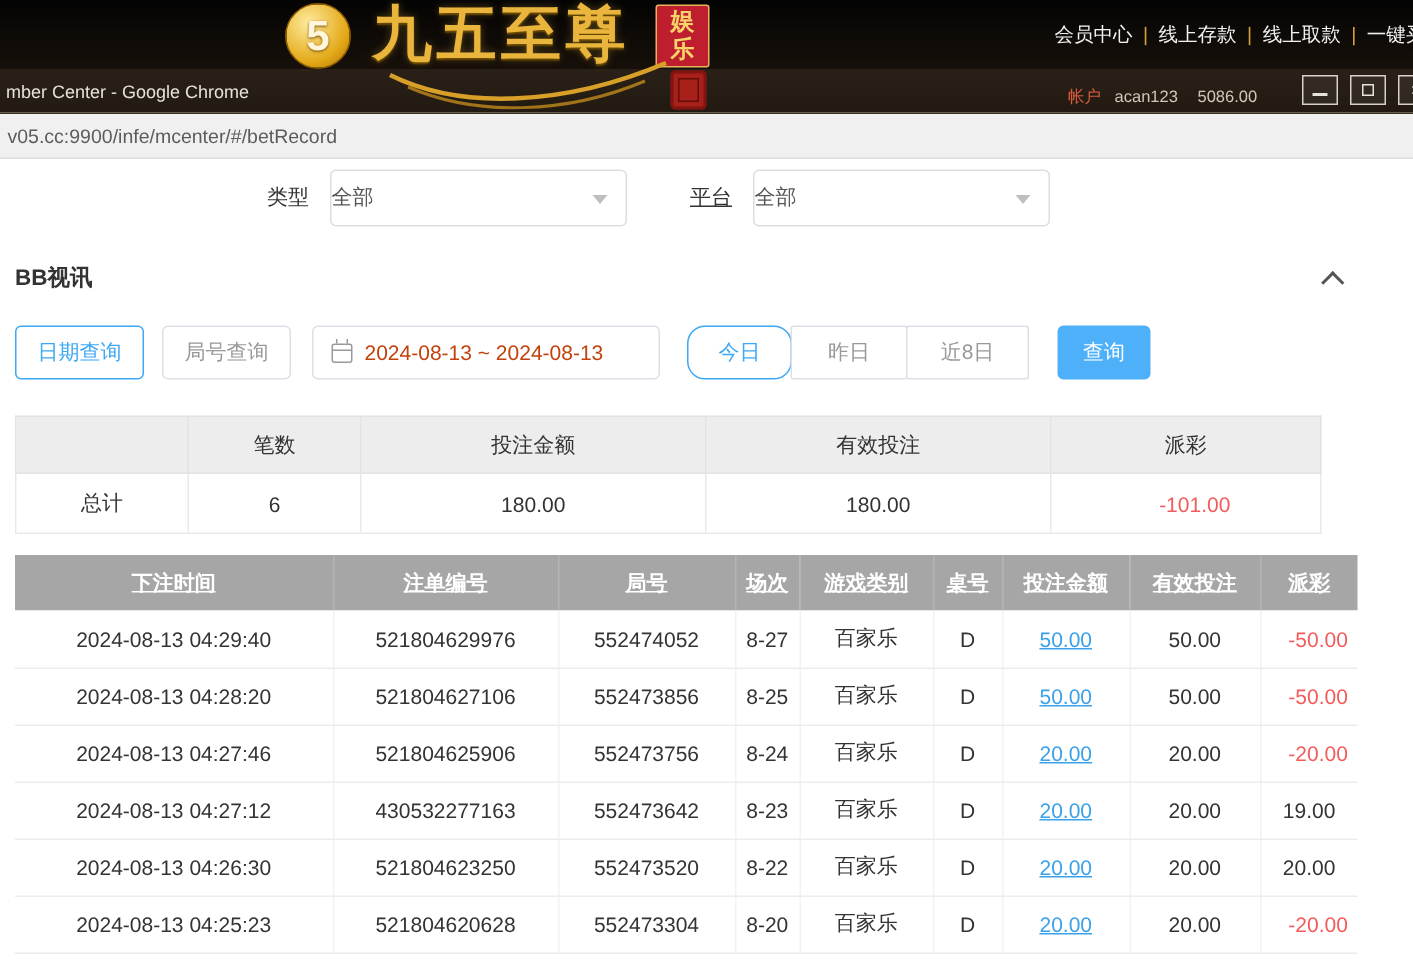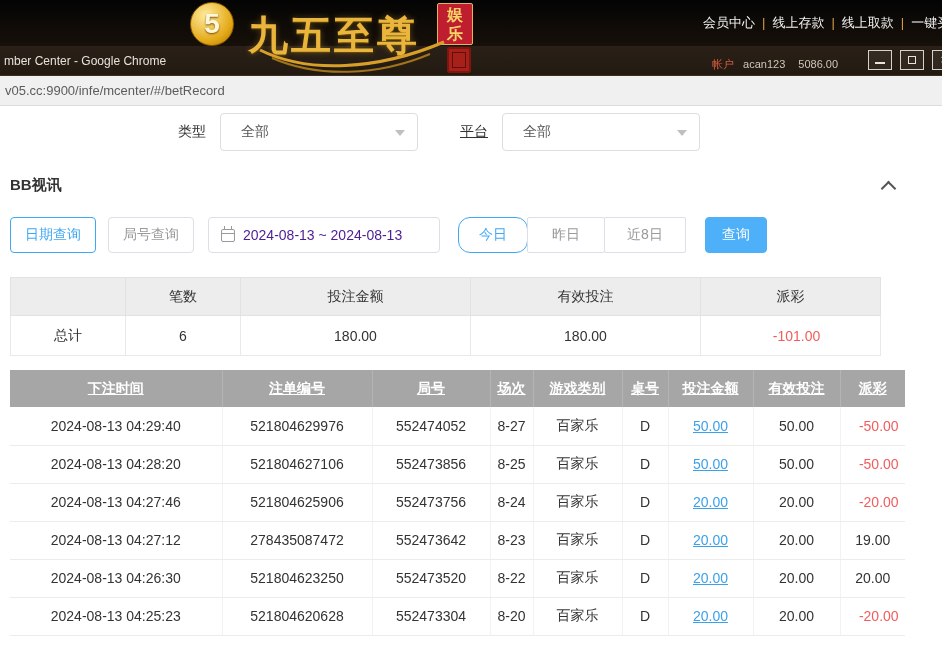--- a/index.html
+++ b/index.html
@@ -8,21 +8,21 @@
 
   
   .site-header { position:absolute; left:0; top:0; width:942px; height:46px;
     background:linear-gradient(#040404,#17100a); }
   .coin { position:absolute; left:190px; top:2px; width:44px; height:44px; border-radius:50%;
     background:radial-gradient(circle at 35% 30%, #ffeb9e, #e3a816 65%, #a96f05);
     border:1px solid #8a5a00; display:flex; align-items:center; justify-content:center;
     font-size:28px; font-weight:bold; color:#fff6dc; text-shadow:0 1px 2px #7a4b00; z-index:4; }
   .logo-text { position:absolute; left:248px; top:0; height:46px; line-height:46px;
     font-size:40px; font-weight:bold; letter-spacing:3px; color:#e9b53c;
-    text-shadow:0 1px 1px #6b4a00, 0 0 6px rgba(233,181,60,.35); white-space:nowrap; z-index:4;margin-top:12px; }
+    text-shadow:0 1px 1px #6b4a00, 0 0 6px rgba(233,181,60,.35); white-space:nowrap; z-index:4; }
   .badge { position:absolute; left:437px; top:3px; width:36px; height:42px;
     background:#bf1e2e; border:1px solid #e3b45c; border-radius:2px;
     color:#f7d468; font-size:16px; font-weight:bold; line-height:1.2;
     display:flex; align-items:center; justify-content:center; text-align:center;
     word-break:break-all; padding:0 9px; z-index:4; }
   .nav { position:absolute; left:703px; top:14px; white-space:nowrap; font-size:13px; z-index:4; }
   .nav .nav-link { color:#f2f2f2; cursor:pointer; }
   .nav .sep { color:#d8a23a; margin:0 7px; }
 
   
@@ -48,41 +48,41 @@
   
   .address-bar { position:absolute; left:0; top:76px; width:942px; height:30px; background:#f0f0f0;
     border-bottom:1px solid #dcdcdc; display:flex; align-items:center; }
   .url { margin-left:5px; font-size:13px; color:#5c5c5c; }
 
   
   .field-label { position:absolute; top:123px; font-size:14px; color:#333; }
   .type-label { left:178px; }
   .platform-label { left:460px;text-decoration:underline; }
   .select { position:absolute; top:113px; height:38px; width:198px; border:1px solid #ddd;
-    border-radius:4px; background:#fff; display:flex; align-items:center; padding:0 20px;
+    border-radius:4px; background:#fff; display:flex; align-items:center; padding:0 0;
     font-size:14px; color:#555; cursor:pointer; }
   .type-select { left:220px; }
   .platform-select { left:502px; }
   .caret { position:absolute; right:12px; top:16px; width:0; height:0;
     border-left:5px solid transparent; border-right:5px solid transparent; border-top:6px solid #bfbfbf; }
 
   
   .section-title { position:absolute; left:10px; top:176px; font-size:15px; font-weight:bold; color:#333; }
   .chevron-up { position:absolute; left:883px; top:183px; width:11px; height:11px;
     border-left:2px solid #555; border-top:2px solid #555; transform:rotate(45deg); cursor:pointer; }
 
   
   .btn { position:absolute; top:217px; height:36px; border-radius:4px; background:#fff;
     border:1px solid #dcdfe6; color:#999; font-size:14px; display:flex; align-items:center;
     justify-content:center; cursor:pointer; white-space:nowrap; }
   .btn.blue-outline { border-color:#3da8f5; color:#3da8f5; }
   .btn.solid { background:#4eb0f8; border-color:#4eb0f8; color:#fff; }
   .btn-date-query { left:10px; width:86px; }
   .btn-round-query { left:108px; width:86px; }
-  .date-range { left:208px; width:232px; justify-content:flex-start; padding:0 12px; color:#4c1d95; }
+  .date-range { left:208px; width:232px; justify-content:flex-start; padding:0 12px; color:#c2410c; }
   .cal-icon { width:14px; height:13px; border:1px solid #9a9a9a; border-radius:2px;
     margin-right:8px; position:relative; flex:none; }
   .cal-icon::before { content:""; position:absolute; left:0; right:0; top:3px; border-top:1px solid #9a9a9a; }
   .cal-icon::after { content:""; position:absolute; top:-4px; left:2px; width:1px; height:3px;
     background:#9a9a9a; box-shadow:7px 0 0 #9a9a9a; }
   .btn-today { left:458px; width:70px; border-radius:12px; }
   .btn-yesterday { left:527px; width:78px; border-radius:2px; }
   .btn-last8 { left:604px; width:82px; border-radius:2px; }
   .btn-search { left:705px; width:62px; }
 
@@ -254,21 +254,21 @@
         <td>552473756</td>
         <td>8-24</td>
         <td>百家乐</td>
         <td>D</td>
         <td><span class="bet-link">20.00</span></td>
         <td>20.00</td>
         <td class="payout-cell neg">-20.00</td>
       </tr>
       <tr>
         <td>2024-08-13 04:27:12</td>
-        <td>278435087472</td>
+        <td>430532277163</td>
         <td>552473642</td>
         <td>8-23</td>
         <td>百家乐</td>
         <td>D</td>
         <td><span class="bet-link">20.00</span></td>
         <td>20.00</td>
         <td class="payout-cell">19.00</td>
       </tr>
       <tr>
         <td>2024-08-13 04:26:30</td>

